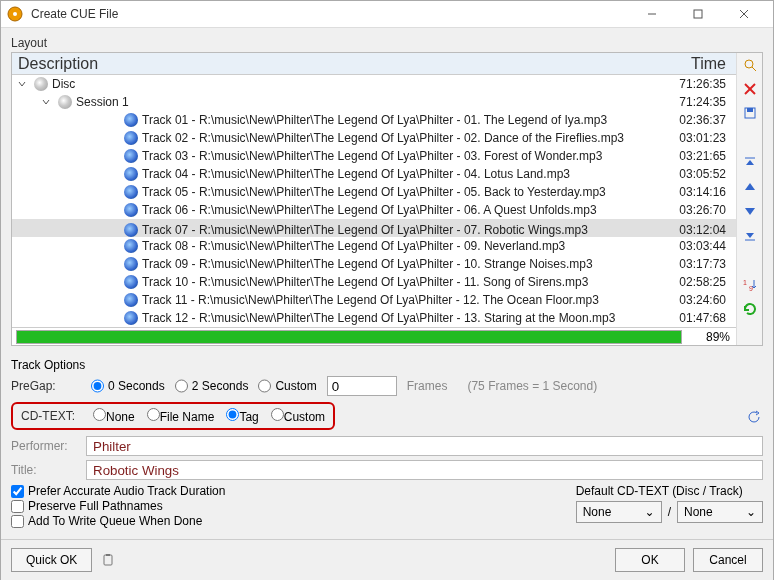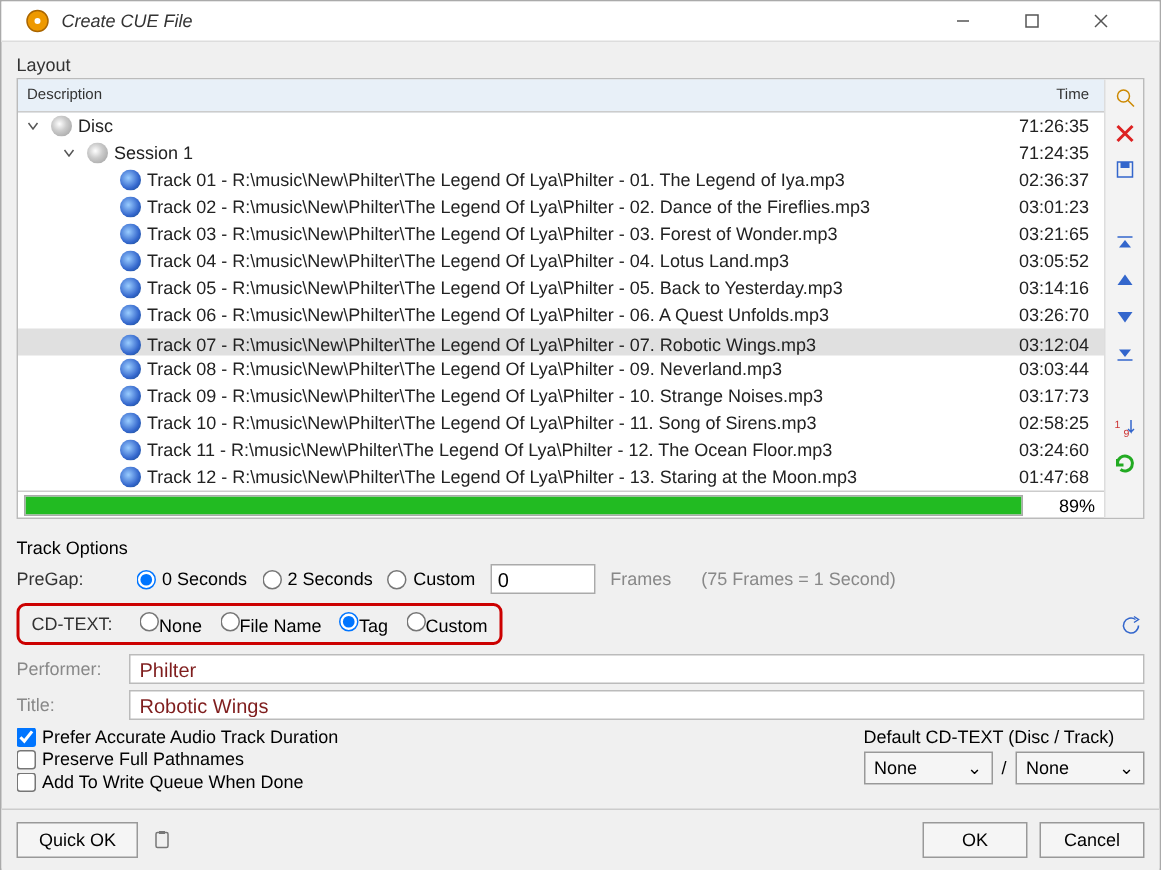--- a/index.html
+++ b/index.html
@@ -1,50 +1,50 @@
 <!DOCTYPE html>
 <html><head>
 <meta charset="utf-8">
 <style>
 * { box-sizing: border-box; margin: 0; padding: 0; }
 body { font-family: "Segoe UI", Tahoma, sans-serif; font-size: 12px; background: #fff; overflow: hidden; }
 .window { width: 774px; height: 580px; border: 1px solid #aaa; display: flex; flex-direction: column; background: #f0f0f0; }
-.titlebar { height: 27px; background: #fff; display: flex; align-items: center; padding: 0 16px; border-bottom: 1px solid #ddd; font-style: italic; }
+.titlebar { height: 27px; background: #fff; display: flex; align-items: center; padding: 0 6px; border-bottom: 1px solid #ddd; }
 .titlebar .icon { width: 16px; height: 16px; margin-right: 8px; }
 .titlebar .title { flex: 1; font-size: 12px; color: #333; }
 .titlebar .wbtn { width: 46px; height: 30px; display: flex; align-items: center; justify-content: center; color: #555; }
 .titlebar .wbtn svg { width: 10px; height: 10px; }
 .content { flex: 1; padding: 8px 10px 10px 10px; display: flex; flex-direction: column; }
 .layout-label { font-size: 12px; color: #333; margin-bottom: 2px; }
 .layout-box { border: 1px solid #bbb; background: #fff; display: flex; flex: 1; min-height: 0; }
 .tree-wrap { flex: 1; display: flex; flex-direction: column; min-height: 0; }
-.headers { display: flex; background: #e8f0f8; border-bottom: 1px solid #ccc; height: 22px; align-items: center; font-size: 10px; }
+.headers { display: flex; background: #e8f0f8; border-bottom: 1px solid #ccc; height: 22px; align-items: center; font-size: 16px; }
 .headers .desc { flex: 1; padding-left: 6px; color: #333; }
 .headers .time { width: 70px; text-align: right; padding-right: 10px; color: #333; }
 .tree-body { flex: 1; overflow: hidden; position: relative; }
 .row { display: flex; height: 18px; align-items: center; font-size: 12px; color: #222; }
 .row .desc { flex: 1; display: flex; align-items: center; white-space: nowrap; overflow: hidden; }
 .row .time { width: 70px; text-align: right; padding-right: 10px; }
 .row.selected { background: #e0e0e0; align-items: flex-end; }
 .indent-0 { padding-left: 4px; }
 .indent-1 { padding-left: 28px; }
-.indent-2 { padding-left: 64px; }
+.indent-2 { padding-left: 108px; }
 .exp { width: 12px; height: 12px; margin-right: 2px; display: inline-flex; align-items: center; justify-content: center; }
 .disc-icon { width: 14px; height: 14px; border-radius: 50%; background: radial-gradient(circle at 40% 40%, #fff, #ccc 40%, #999); margin: 0 4px; }
 .track-icon { width: 14px; height: 14px; border-radius: 50%; background: radial-gradient(circle at 40% 40%, #9cf, #36c 60%, #147); margin: 0 4px; display: inline-block; }
 .side-icons { width: 26px; border-left: 1px solid #ddd; background: #f3f3f3; display: flex; flex-direction: column; align-items: center; padding-top: 3px; gap: 6px; }
 .side-icons .sbtn { width: 18px; height: 18px; display: flex; align-items: center; justify-content: center; cursor: pointer; }
 .side-icons .sp { height: 20px; }
 .progress-row { display: flex; align-items: center; height: 18px; border-top: 1px solid #ccc; }
 .progress-bar { flex: 1; height: 14px; background: linear-gradient(to right, #2b2, #2b2); margin: 2px 4px; border: 1px solid #aaa; }
 .progress-pct { width: 50px; text-align: right; padding-right: 6px; font-size: 12px; }
 .options { padding: 6px 0 0 0; font-size: 12px; }
 .opt-title { margin: 6px 0 2px 0; }
 .opt-row { display: flex; align-items: center; gap: 10px; padding: 2px 0; }
-.opt-row label { display: flex; align-items: center; gap: 4px; }
+.opt-row label { display: flex; gap: 4px; }
 .opt-label { width: 70px; color: #333; }
 .framebox { width: 70px; height: 20px; border: 1px solid #aaa; padding: 2px 4px; background: #fff; }
 .hint { color: #888; }
 .red-box { border: 2px solid #c00; border-radius: 6px; padding: 4px 8px; display: inline-flex; align-items: center; gap: 12px; margin: 4px 0 6px 0; }
 .reload-btn { width: 18px; height: 18px; display: flex; align-items: center; justify-content: center; margin-left: auto; }
 .field-row { display: flex; align-items: center; margin-bottom: 4px; }
 .field-row .flabel { width: 75px; color: #888; }
 .field-row .finput { flex: 1; border: 1px solid #bbb; background: #fff; height: 20px; padding: 2px 6px; color: #7f1d1d; }
 .bottom-row { display: flex; margin-top: 4px; }
 .left-checks label { display: flex; align-items: center; gap: 4px; margin-bottom: 1px; }

